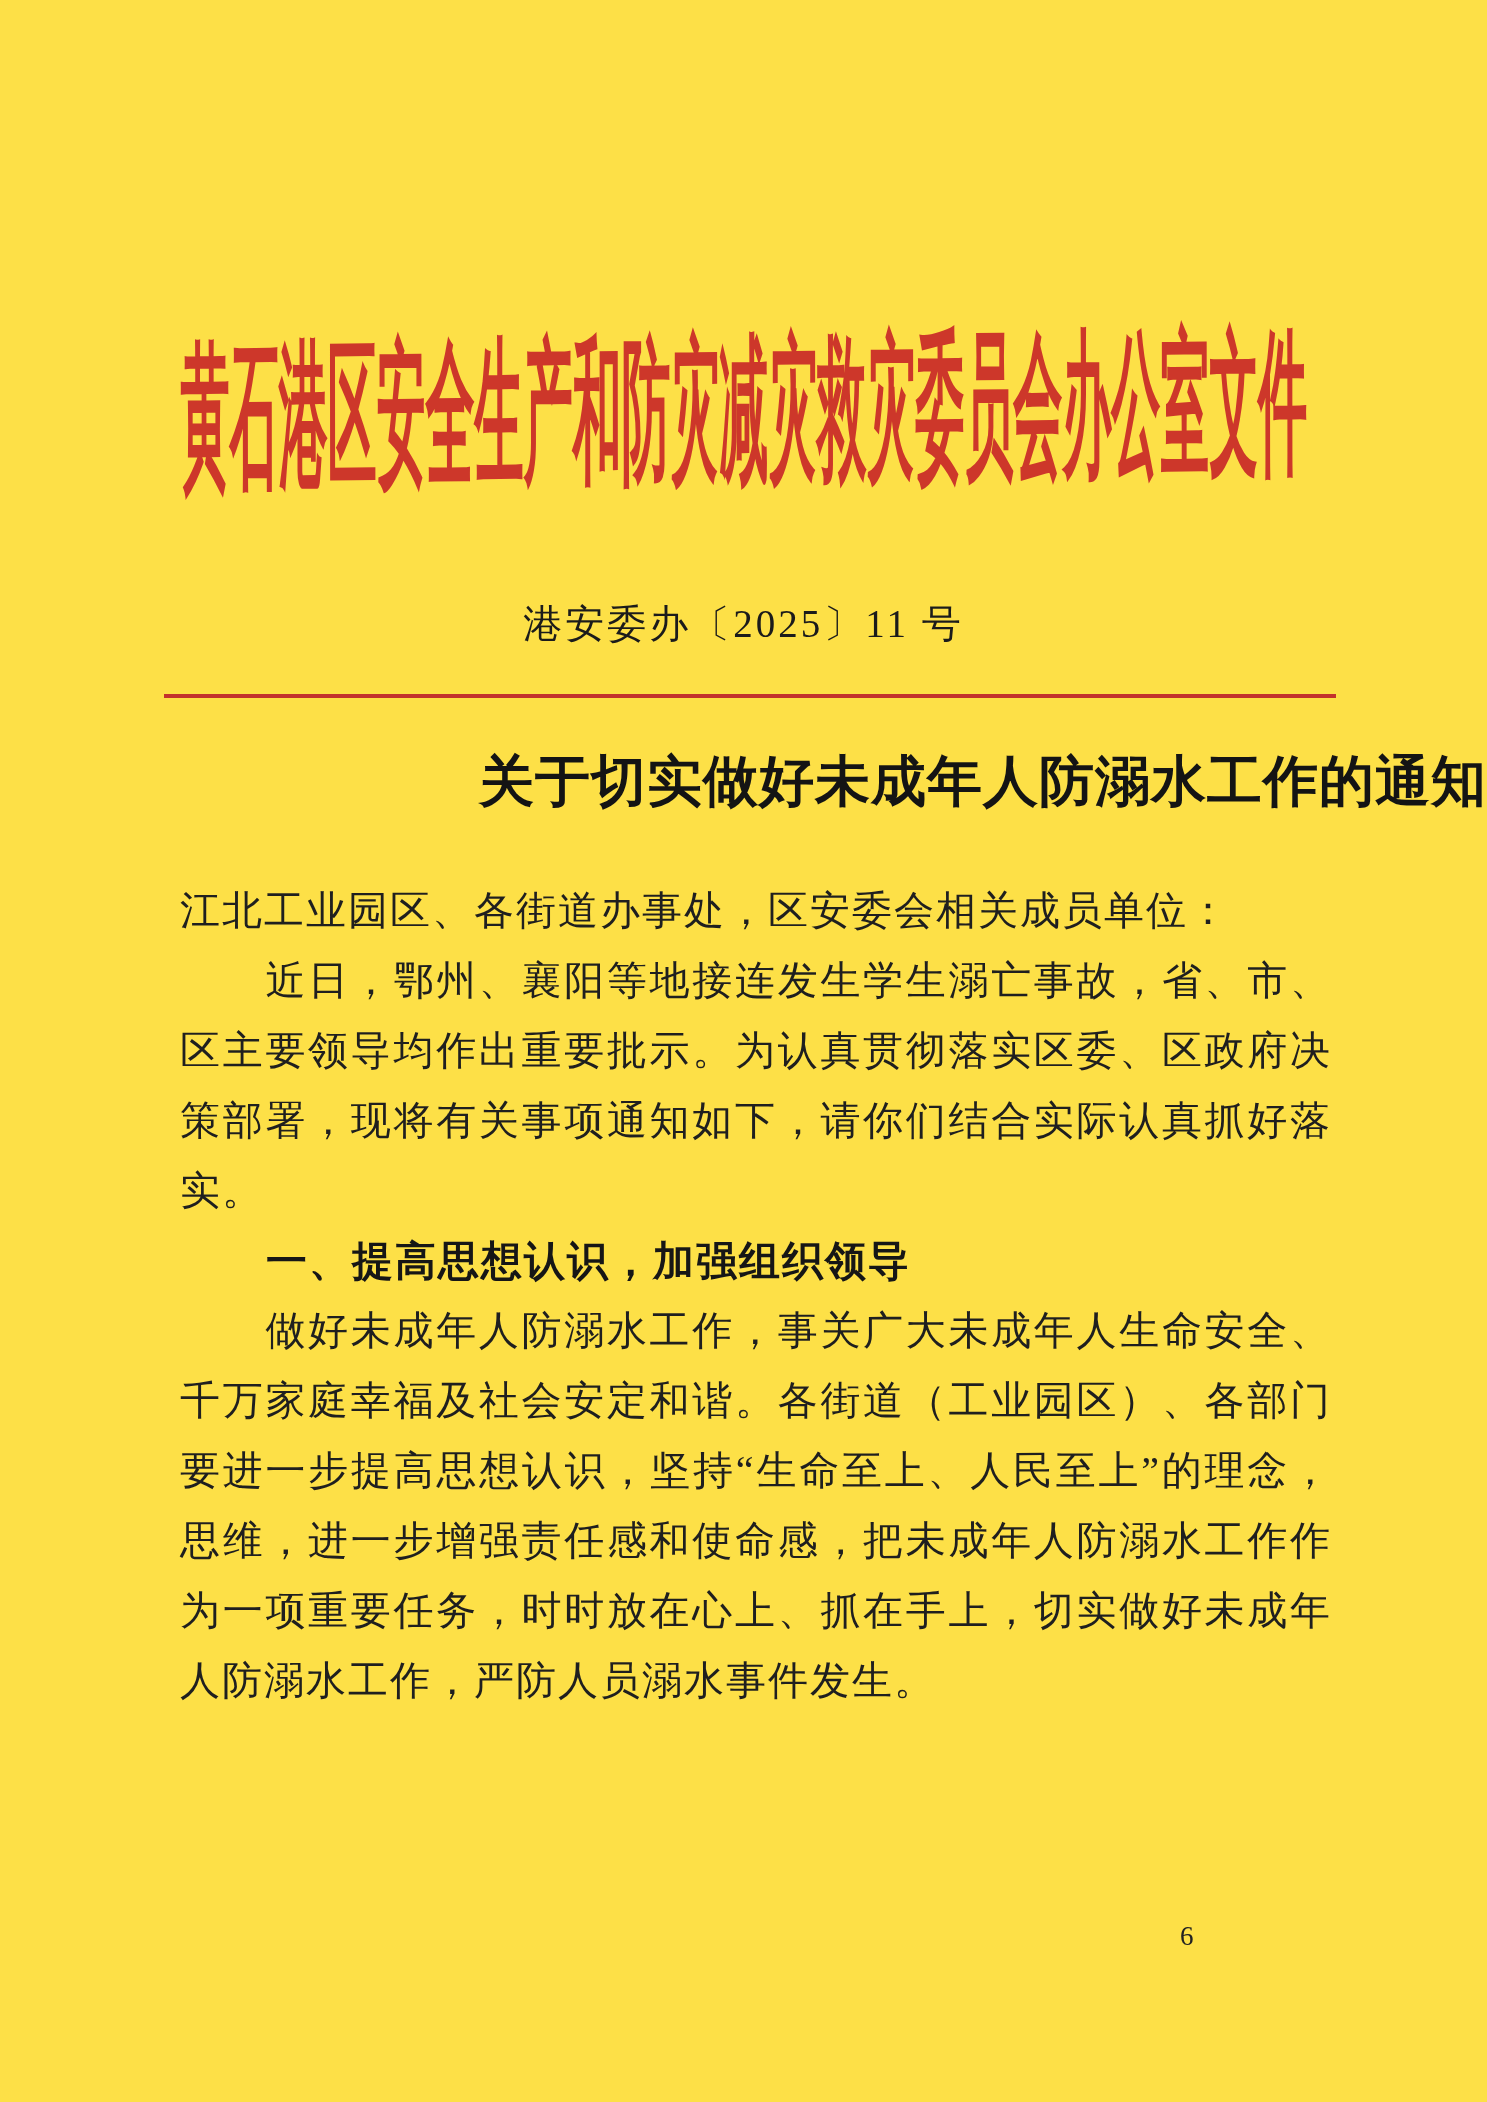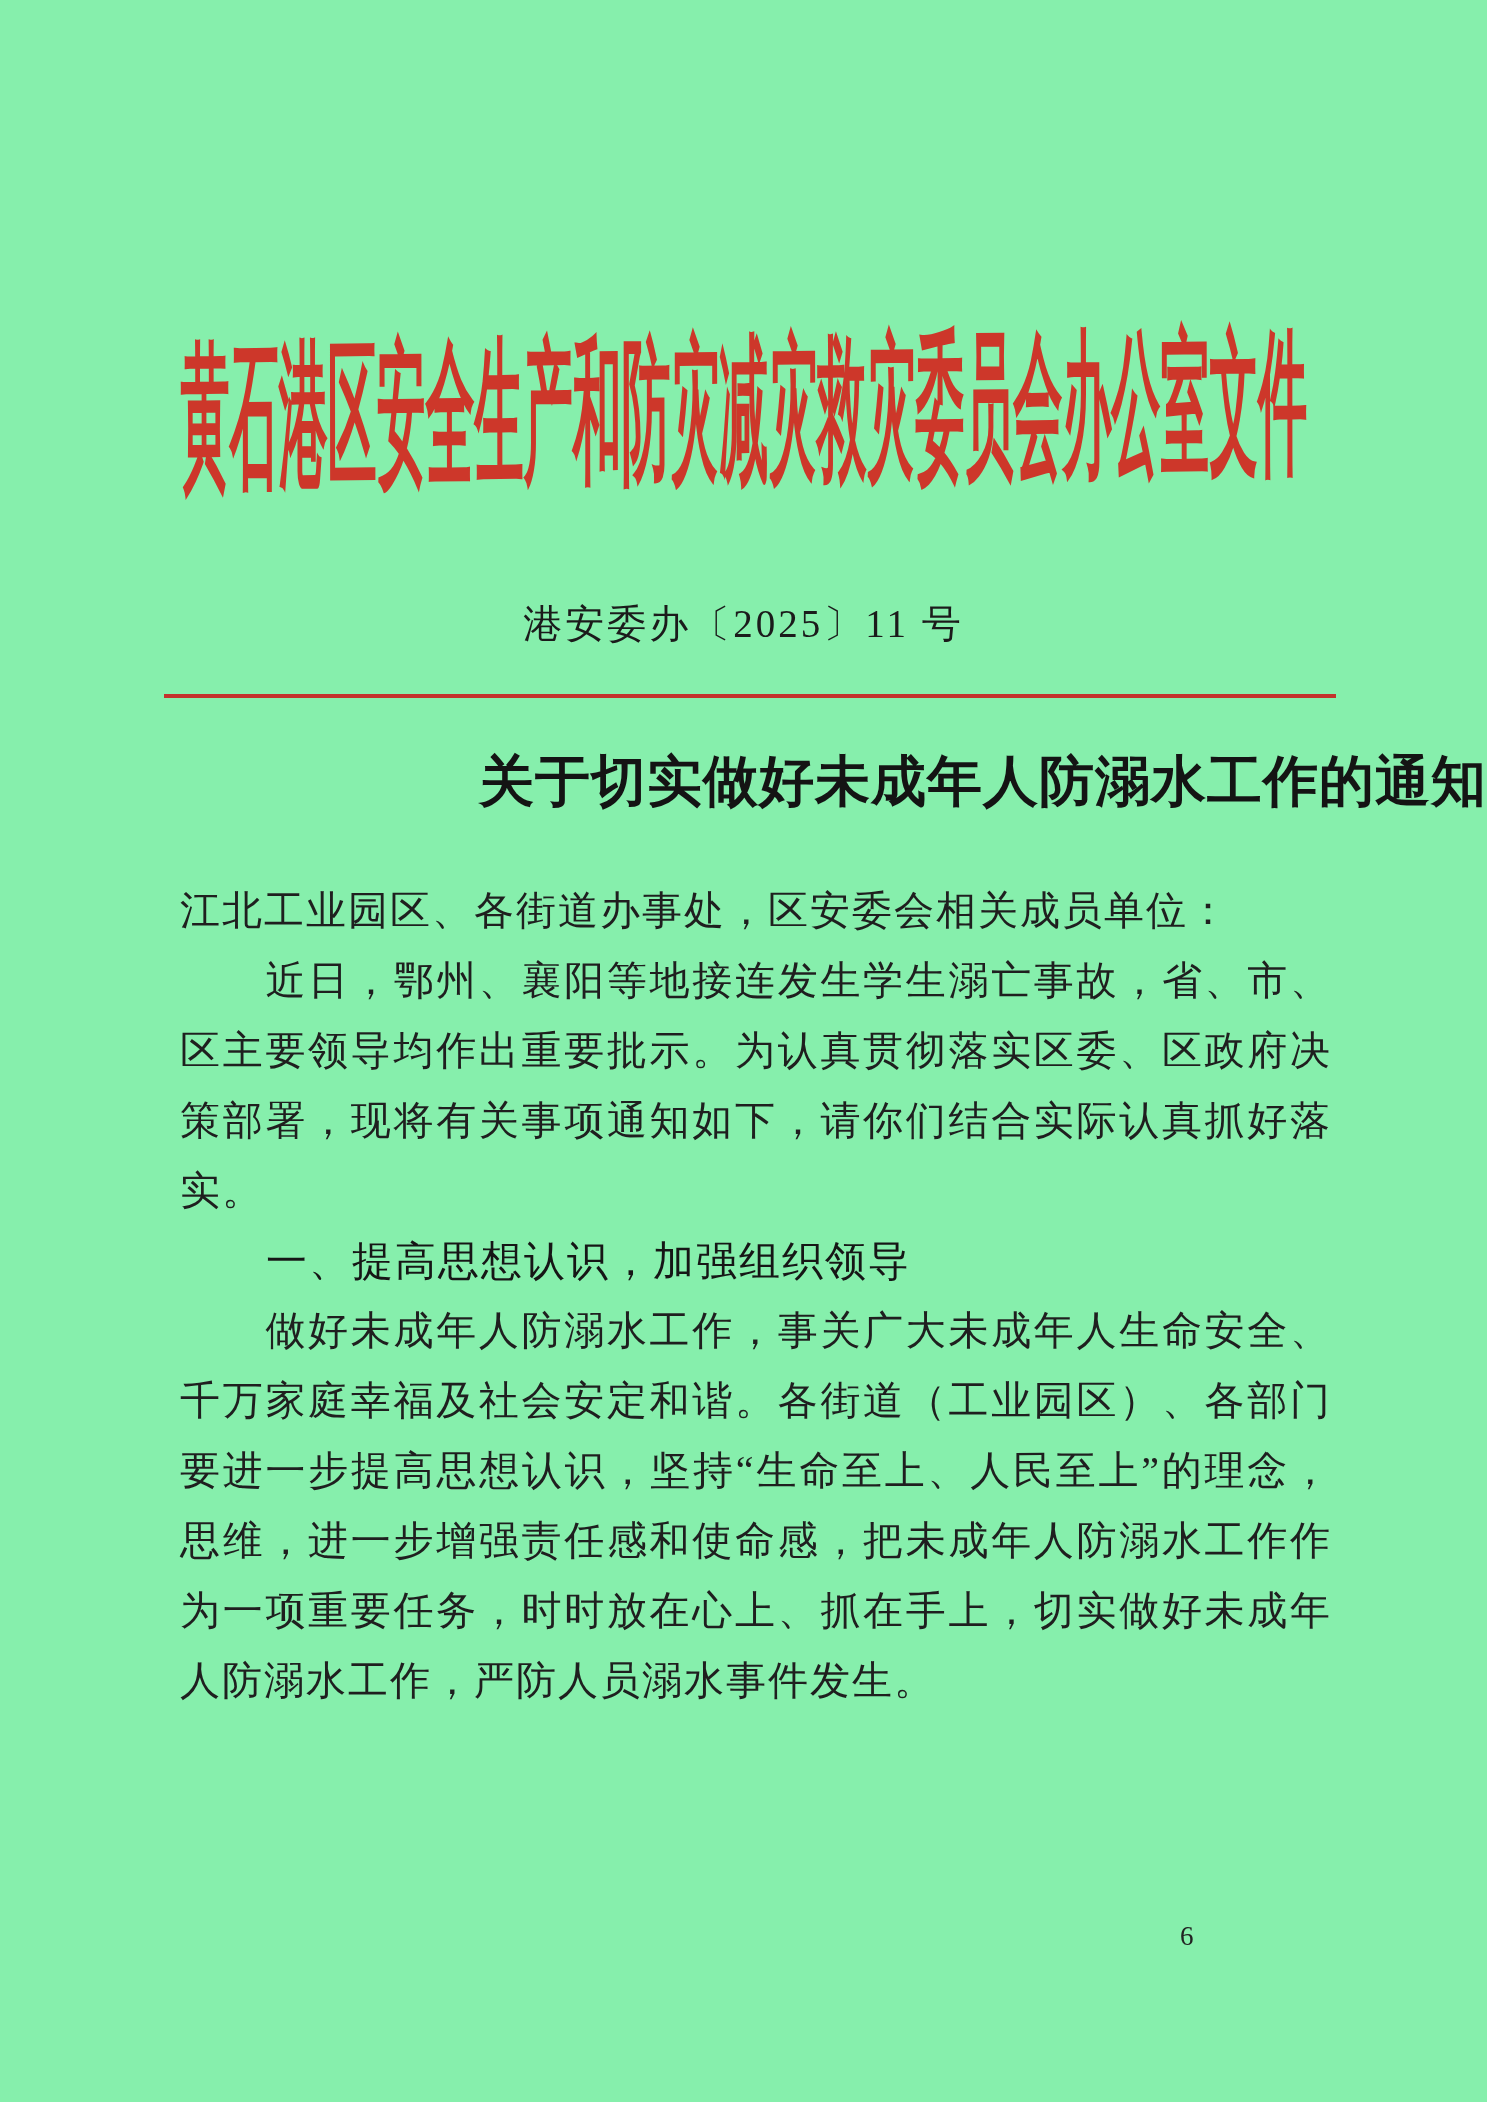--- a/index.html
+++ b/index.html
@@ -4,21 +4,21 @@
 <style>
   html, body { margin: 0; padding: 0; }
   body {
     width: 1487px; height: 2102px;
     background: #ffffff;
     font-family: "Liberation Serif", "DejaVu Serif", serif;
   }
   .page {
     position: relative;
     width: 1487px; height: 2102px;
-    background: #86efac;
+    background: #fde047;
     overflow: hidden;
     color: #1f1f1f;
   }
   
   .banner {
     position: absolute;
     top: 330px; left: 0;
     width: 100%; height: 162px;
   }
   .banner-text {
@@ -80,21 +80,21 @@
     font-family: Liberation Serif, serif;
   }
   .bline.j {
     letter-spacing: 0;
     text-align: justify;
     text-align-last: justify;
   }
   .bline.open { text-align: left; }
   .bline.heading {
     font-family: "Liberation Sans", "DejaVu Sans", sans-serif;
-    font-weight: 400;
+    font-weight: 700;
     font-size: 41px;
     letter-spacing: 2px;
     color: #161616;
   }
   .page-number {
     position: absolute;
     top: 1920px; left: 1180px;
     font-size: 27px;
     line-height: 32px;
     color: #222;

